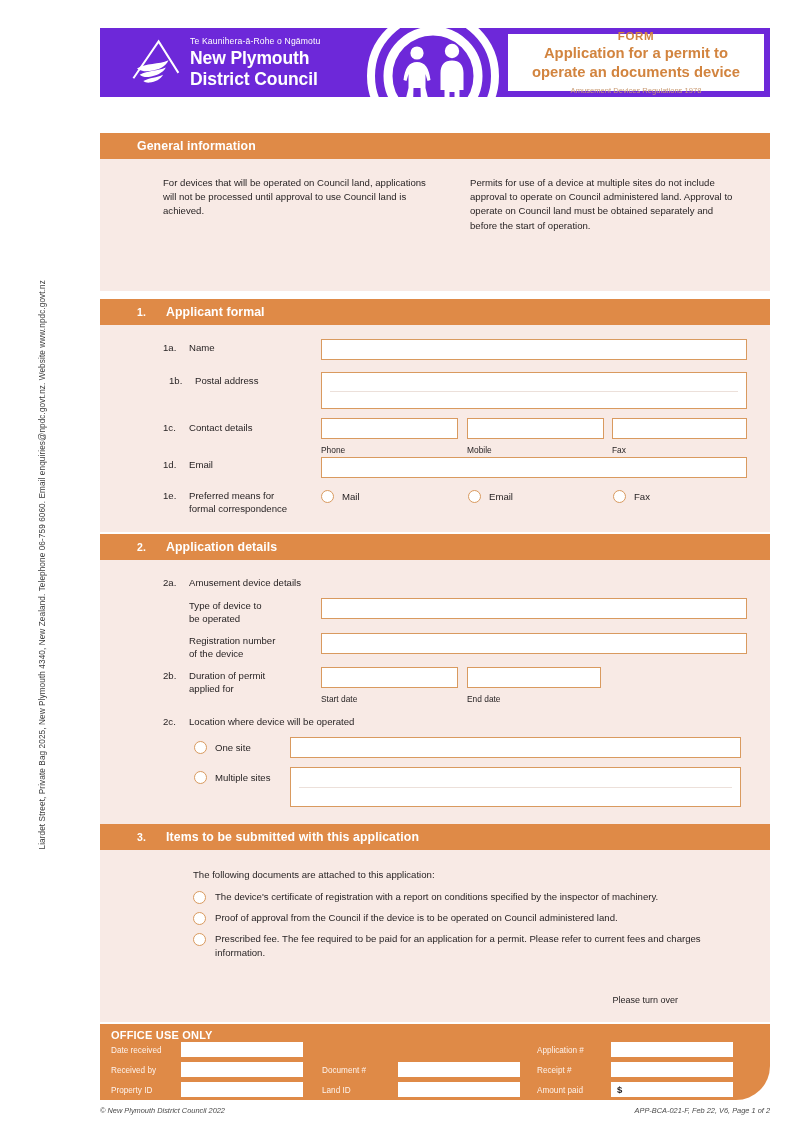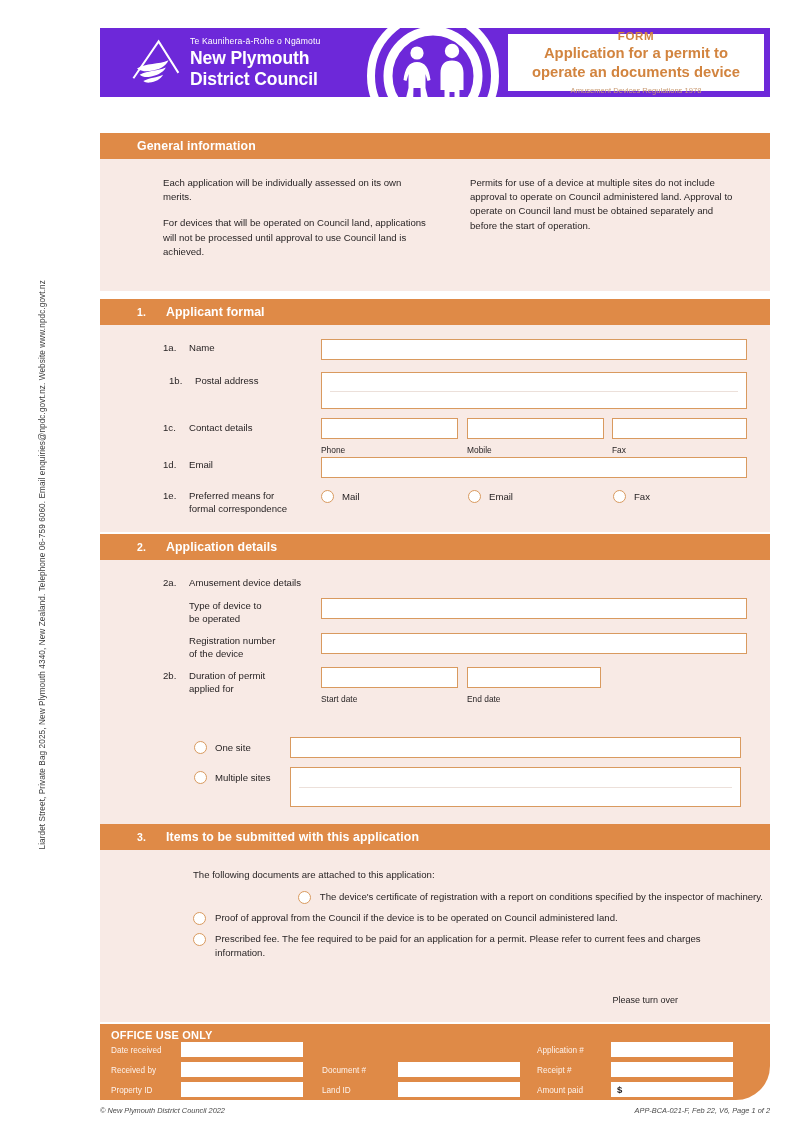--- a/index.html
+++ b/index.html
@@ -337,21 +337,20 @@
     </div>
   </div>
 
   <div class="bar" style="top:133px;">
     <span class="bar-label">General information</span>
   </div>
   <div class="panel" style="top:159px; height:132px;"></div>
 
   <div class="gi-cols">
     <div class="gi-col">
-      <p>Each application will be individually assessed on its own merits.</p>
       <p>For devices that will be operated on Council land, applications will not be processed until approval to use Council land is achieved.</p>
     </div>
     <div class="gi-col">
       <p>Permits for use of a device at multiple sites do not include approval to operate on Council administered land. Approval to operate on Council land must be obtained separately and before the start of operation.</p>
     </div>
   </div>
 
   <div class="bar numbered" style="top:299px;">
     <span class="num">1.</span>
     <span class="bar-label">Applicant formal</span>
@@ -439,20 +438,24 @@
     <span class="flabel">
       <span>Duration of permit</span><br>
       <span>applied for</span>
     </span>
   </div>
   <div class="tbox" style="position:absolute; left:321px; top:667px; width:137px; height:21px;"></div>
   <div class="tbox" style="position:absolute; left:467px; top:667px; width:134px; height:21px;"></div>
   <div class="minicap" style="left:321px; top:694px;">Start date</div>
   <div class="minicap" style="left:467px; top:694px;">End date</div>
 
+  <div class="frow" style="left:163px; top:716px;">
+    <span class="fnum">2c.</span>
+    <span class="flabel" style="width:340px;">Location where device will be operated</span>
+  </div>
 
   <div class="radio-item" style="left:194px; top:741px;">
     <span class="radio"></span>
     <span>One site</span>
   </div>
   <div class="tbox" style="position:absolute; left:290px; top:737px; width:451px; height:21px;"></div>
 
   <div class="radio-item" style="left:194px; top:771px;">
     <span class="radio"></span>
     <span>Multiple sites</span>
@@ -460,21 +463,21 @@
   <div class="tbox lined" style="position:absolute; left:290px; top:767px; width:451px; height:40px;"></div>
 
   <div class="bar numbered" style="top:824px;">
     <span class="num">3.</span>
     <span class="bar-label">Items to be submitted with this application</span>
   </div>
   <div class="panel" style="top:850px; height:172px;"></div>
 
   <div class="intro-line" style="top:869px;">The following documents are attached to this application:</div>
 
-  <div class="checkrow" style="top:890px;justify-content:flex-end;">
+  <div class="checkrow" style="top:890px;">
     <span class="radio"></span>
     <span>The device's certificate of registration with a report on conditions specified by the inspector of machinery.</span>
   </div>
   <div class="checkrow" style="top:911px;">
     <span class="radio"></span>
     <span>Proof of approval from the Council if the device is to be operated on Council administered land.</span>
   </div>
   <div class="checkrow" style="top:932px; width:556px;">
     <span class="radio"></span>
     <span>Prescribed fee. The fee required to be paid for an application for a permit. Please refer to current fees and charges information.</span>

